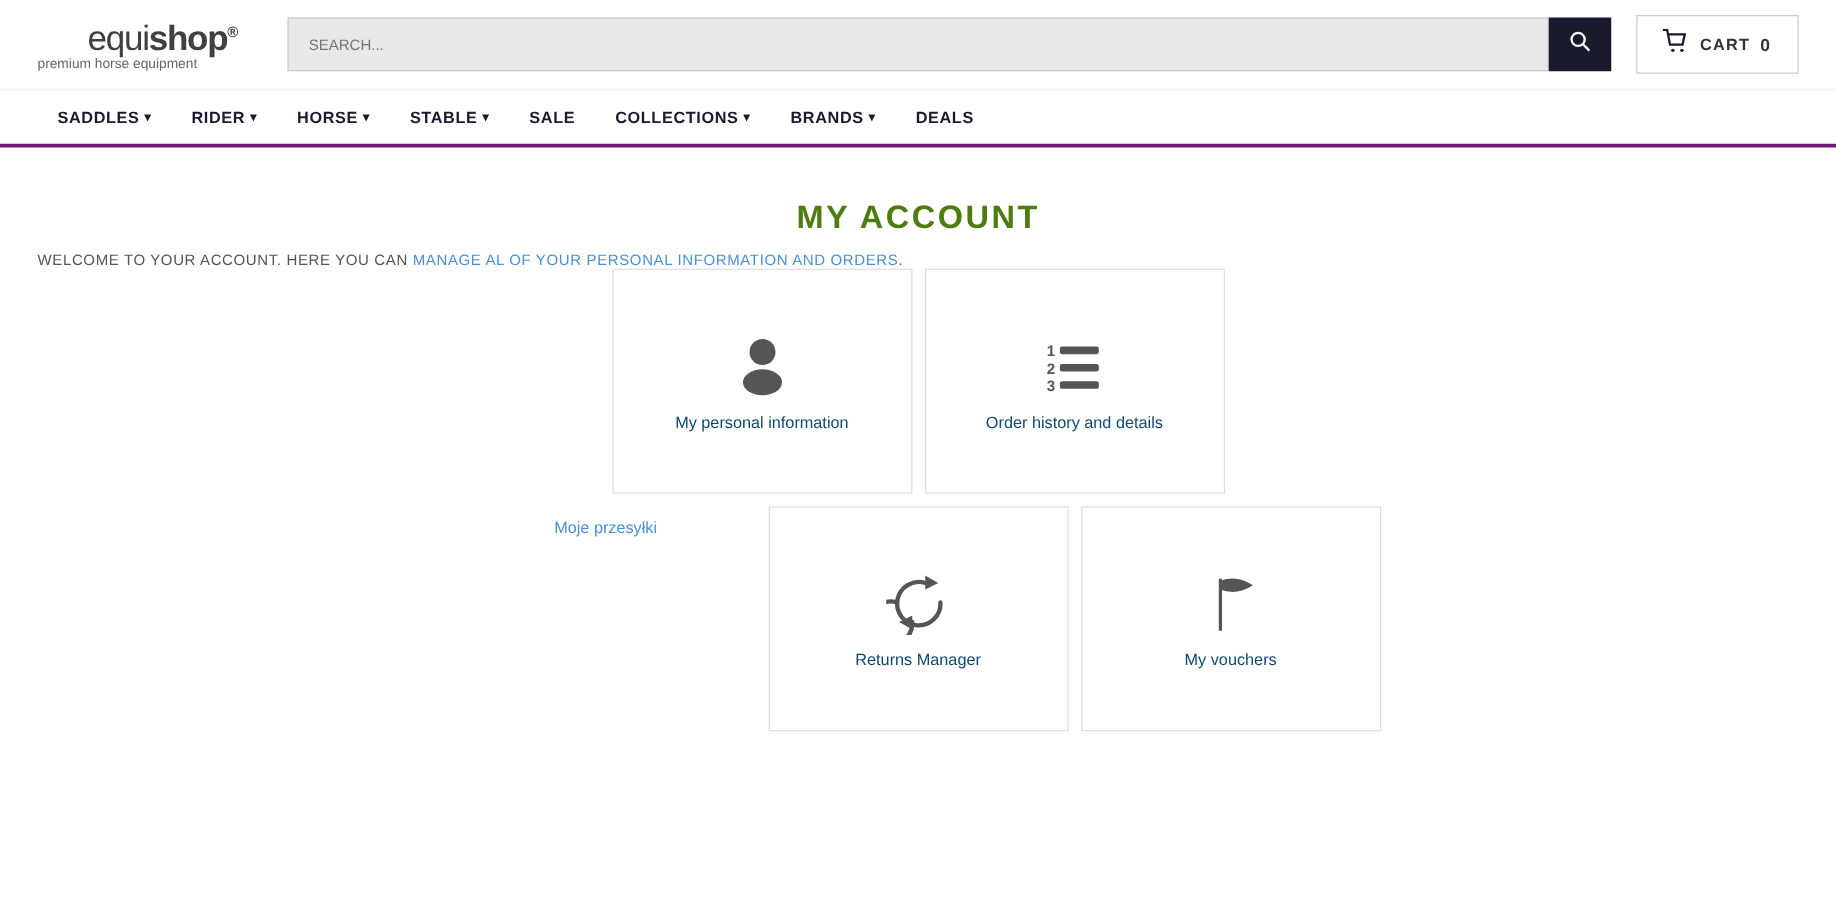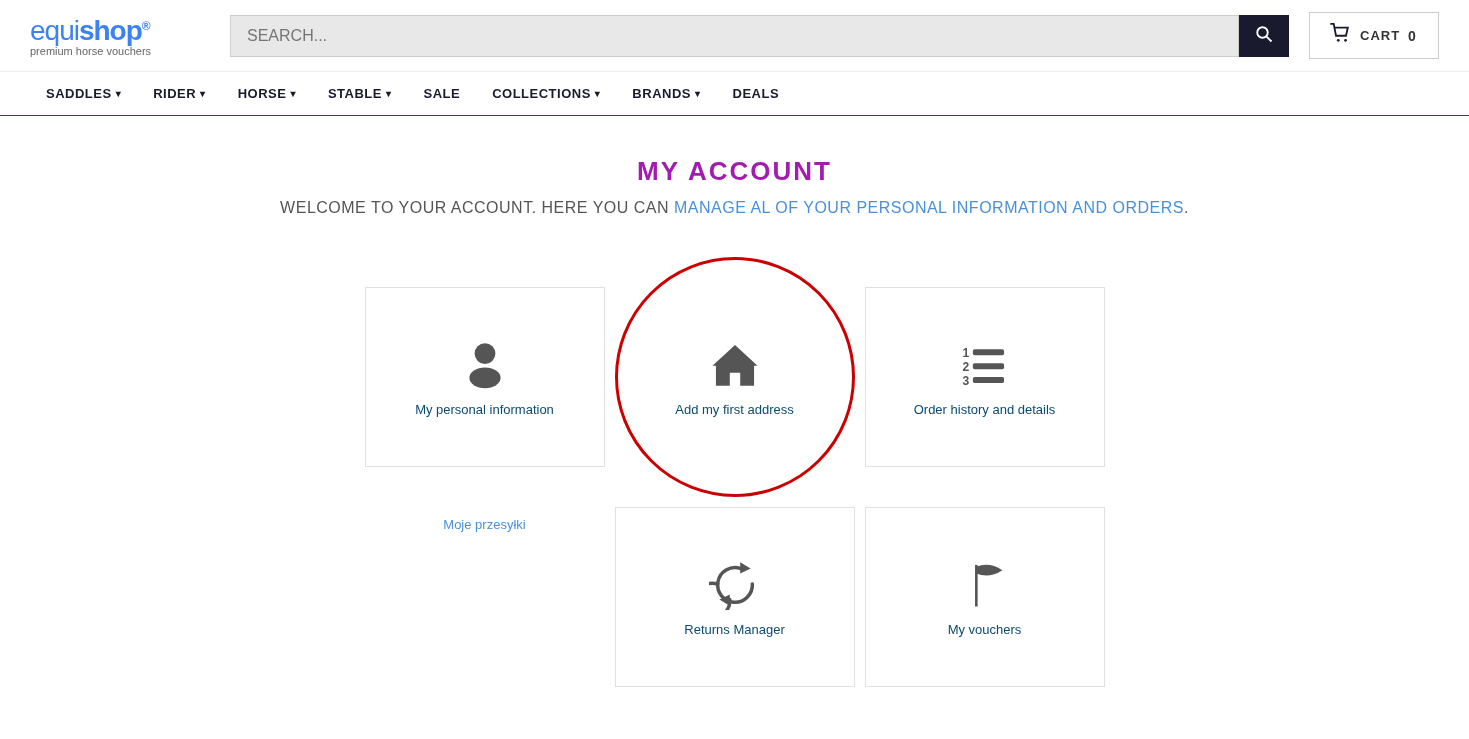--- a/index.html
+++ b/index.html
@@ -1,41 +1,41 @@
 <!DOCTYPE html>
 <html><head>
   <meta charset="utf-8">
   <style>
     * { margin: 0; padding: 0; box-sizing: border-box; }
     body { font-family: Arial, sans-serif; background: #fff; color: #333; }
 
     
     .header { display: flex; align-items: center; padding: 12px 30px; border-bottom: 1px solid #eee; gap: 20px; }
     .logo-area { min-width: 180px; }
-    .logo-brand { font-size: 28px; font-weight: bold; color: #3b82f6; letter-spacing: -1px; }
+    .logo-brand { font-size: 28px; font-weight: bold; color: #404040; letter-spacing: -1px; margin-left: 40px; }
     .logo-brand span { font-weight: 300; }
     .logo-tagline { font-size: 11px; color: #666; margin-top: -2px; }
     .search-area { flex: 1; display: flex; }
-    .search-input { flex: 1; padding: 10px 16px; border: 1px solid #ccc; background: #e8e8e8; font-size: 16px; color: #999; outline: none; }
+    .search-input { flex: 1; padding: 10px 16px; border: 1px solid #ccc; background: #e8e8e8; font-size: 12px; color: #999; outline: none; }
     .search-btn { background: #1a1a2e; border: none; padding: 10px 16px; cursor: pointer; color: white; font-size: 16px; }
     .cart-area { border: 1px solid #ccc; padding: 10px 20px; display: flex; align-items: center; gap: 8px; min-width: 130px; }
     .cart-icon { font-size: 18px; }
     .cart-label { font-size: 13px; font-weight: bold; letter-spacing: 1px; }
     .cart-count { font-size: 14px; font-weight: bold; }
 
     
-    .nav { display: flex; align-items: center; padding: 0 30px; border-bottom: 1px solid #701a75; gap: 0; }
+    .nav { display: flex; align-items: center; padding: 0 30px; border-bottom: 3px solid #701a75; gap: 0; }
     .nav-item { padding: 14px 16px; font-size: 13px; font-weight: bold; letter-spacing: 0.5px; color: #1a1a2e; cursor: pointer; text-transform: uppercase; white-space: nowrap; display: flex; align-items: center; gap: 4px; }
     .nav-item.new-arrivals { color: #4caf50; }
     .chevron { font-size: 10px; }
 
     
     .main { padding: 40px 30px; }
-    .page-title { text-align: center; font-size: 26px; font-weight: bold; letter-spacing: 2px; color: #a21caf; margin-bottom: 12px; }
-    .page-subtitle { text-align: center; font-size: 16px; color: #555; letter-spacing: 0.5px; margin-bottom: 40px; }
+    .page-title { text-align: center; font-size: 26px; font-weight: bold; letter-spacing: 2px; color: #4d7c0f; margin-bottom: 12px; }
+    .page-subtitle { text-align: left; font-size: 12px; color: #555; letter-spacing: 0.5px; }
     .page-subtitle .highlight { color: #4a90d9; }
 
     
     .icon-person { width: 52px; height: 52px; }
     .icon-home { width: 52px; height: 52px; }
     .icon-orders { width: 52px; height: 52px; }
     .icon-building { width: 52px; height: 52px; }
     .icon-flag { width: 52px; height: 52px; }
     .icon-refresh { width: 52px; height: 52px; }
 
@@ -44,21 +44,21 @@
     .card-label-text { font-size: 13px; color: #0c4a6e; text-align: center; margin-top: 12px; }
   </style>
 </head>
 <body>
 
 <div class="header">
   <div class="logo-area">
     <div class="logo-brand">
       <span>equi</span><b>shop</b><sup style="font-size:12px;">®</sup>
     </div>
-    <div class="logo-tagline">premium horse vouchers</div>
+    <div class="logo-tagline">premium horse equipment</div>
   </div>
   <div class="search-area">
     <input class="search-input" type="text" placeholder="SEARCH..." style="">
     <button class="search-btn">
       <svg width="18" height="18" viewBox="0 0 24 24" fill="white">
           <circle cx="10" cy="10" r="7" stroke="white" stroke-width="2.5" fill="none"></circle>
           <line x1="15.5" y1="15.5" x2="22" y2="22" stroke="white" stroke-width="2.5"></line>
         </svg>
     </button>
   </div>
@@ -95,26 +95,20 @@
   <div style="display:flex; gap:10px; justify-content:center; align-items:center; margin-bottom:10px;">
 
     <div class="card-box">
       <svg class="icon-person" viewBox="0 0 60 60" fill="#555">
         <circle cx="30" cy="18" r="12"></circle>
         <ellipse cx="30" cy="46" rx="18" ry="12"></ellipse>
       </svg>
       <div class="card-label-text">My personal information</div>
     </div>
 
-    <div class="card-box-highlighted">
-      <svg class="icon-home" viewBox="0 0 60 60" fill="#555">
-        <polygon points="30,8 56,32 52,32 52,55 36,55 36,40 24,40 24,55 8,55 8,32 4,32"></polygon>
-      </svg>
-      <div class="card-label-text">Add my first address</div>
-    </div>
 
     <div class="card-box">
       <svg class="icon-orders" viewBox="0 0 60 60" fill="#555">
         <text x="4" y="22" font-size="14" font-weight="bold" fill="#555">1</text>
         <rect x="16" y="13" width="36" height="7" rx="2" fill="#555"></rect>
         <text x="4" y="38" font-size="14" font-weight="bold" fill="#555">2</text>
         <rect x="16" y="29" width="36" height="7" rx="2" fill="#555"></rect>
         <text x="4" y="54" font-size="14" font-weight="bold" fill="#555">3</text>
         <rect x="16" y="45" width="36" height="7" rx="2" fill="#555"></rect>
       </svg>

